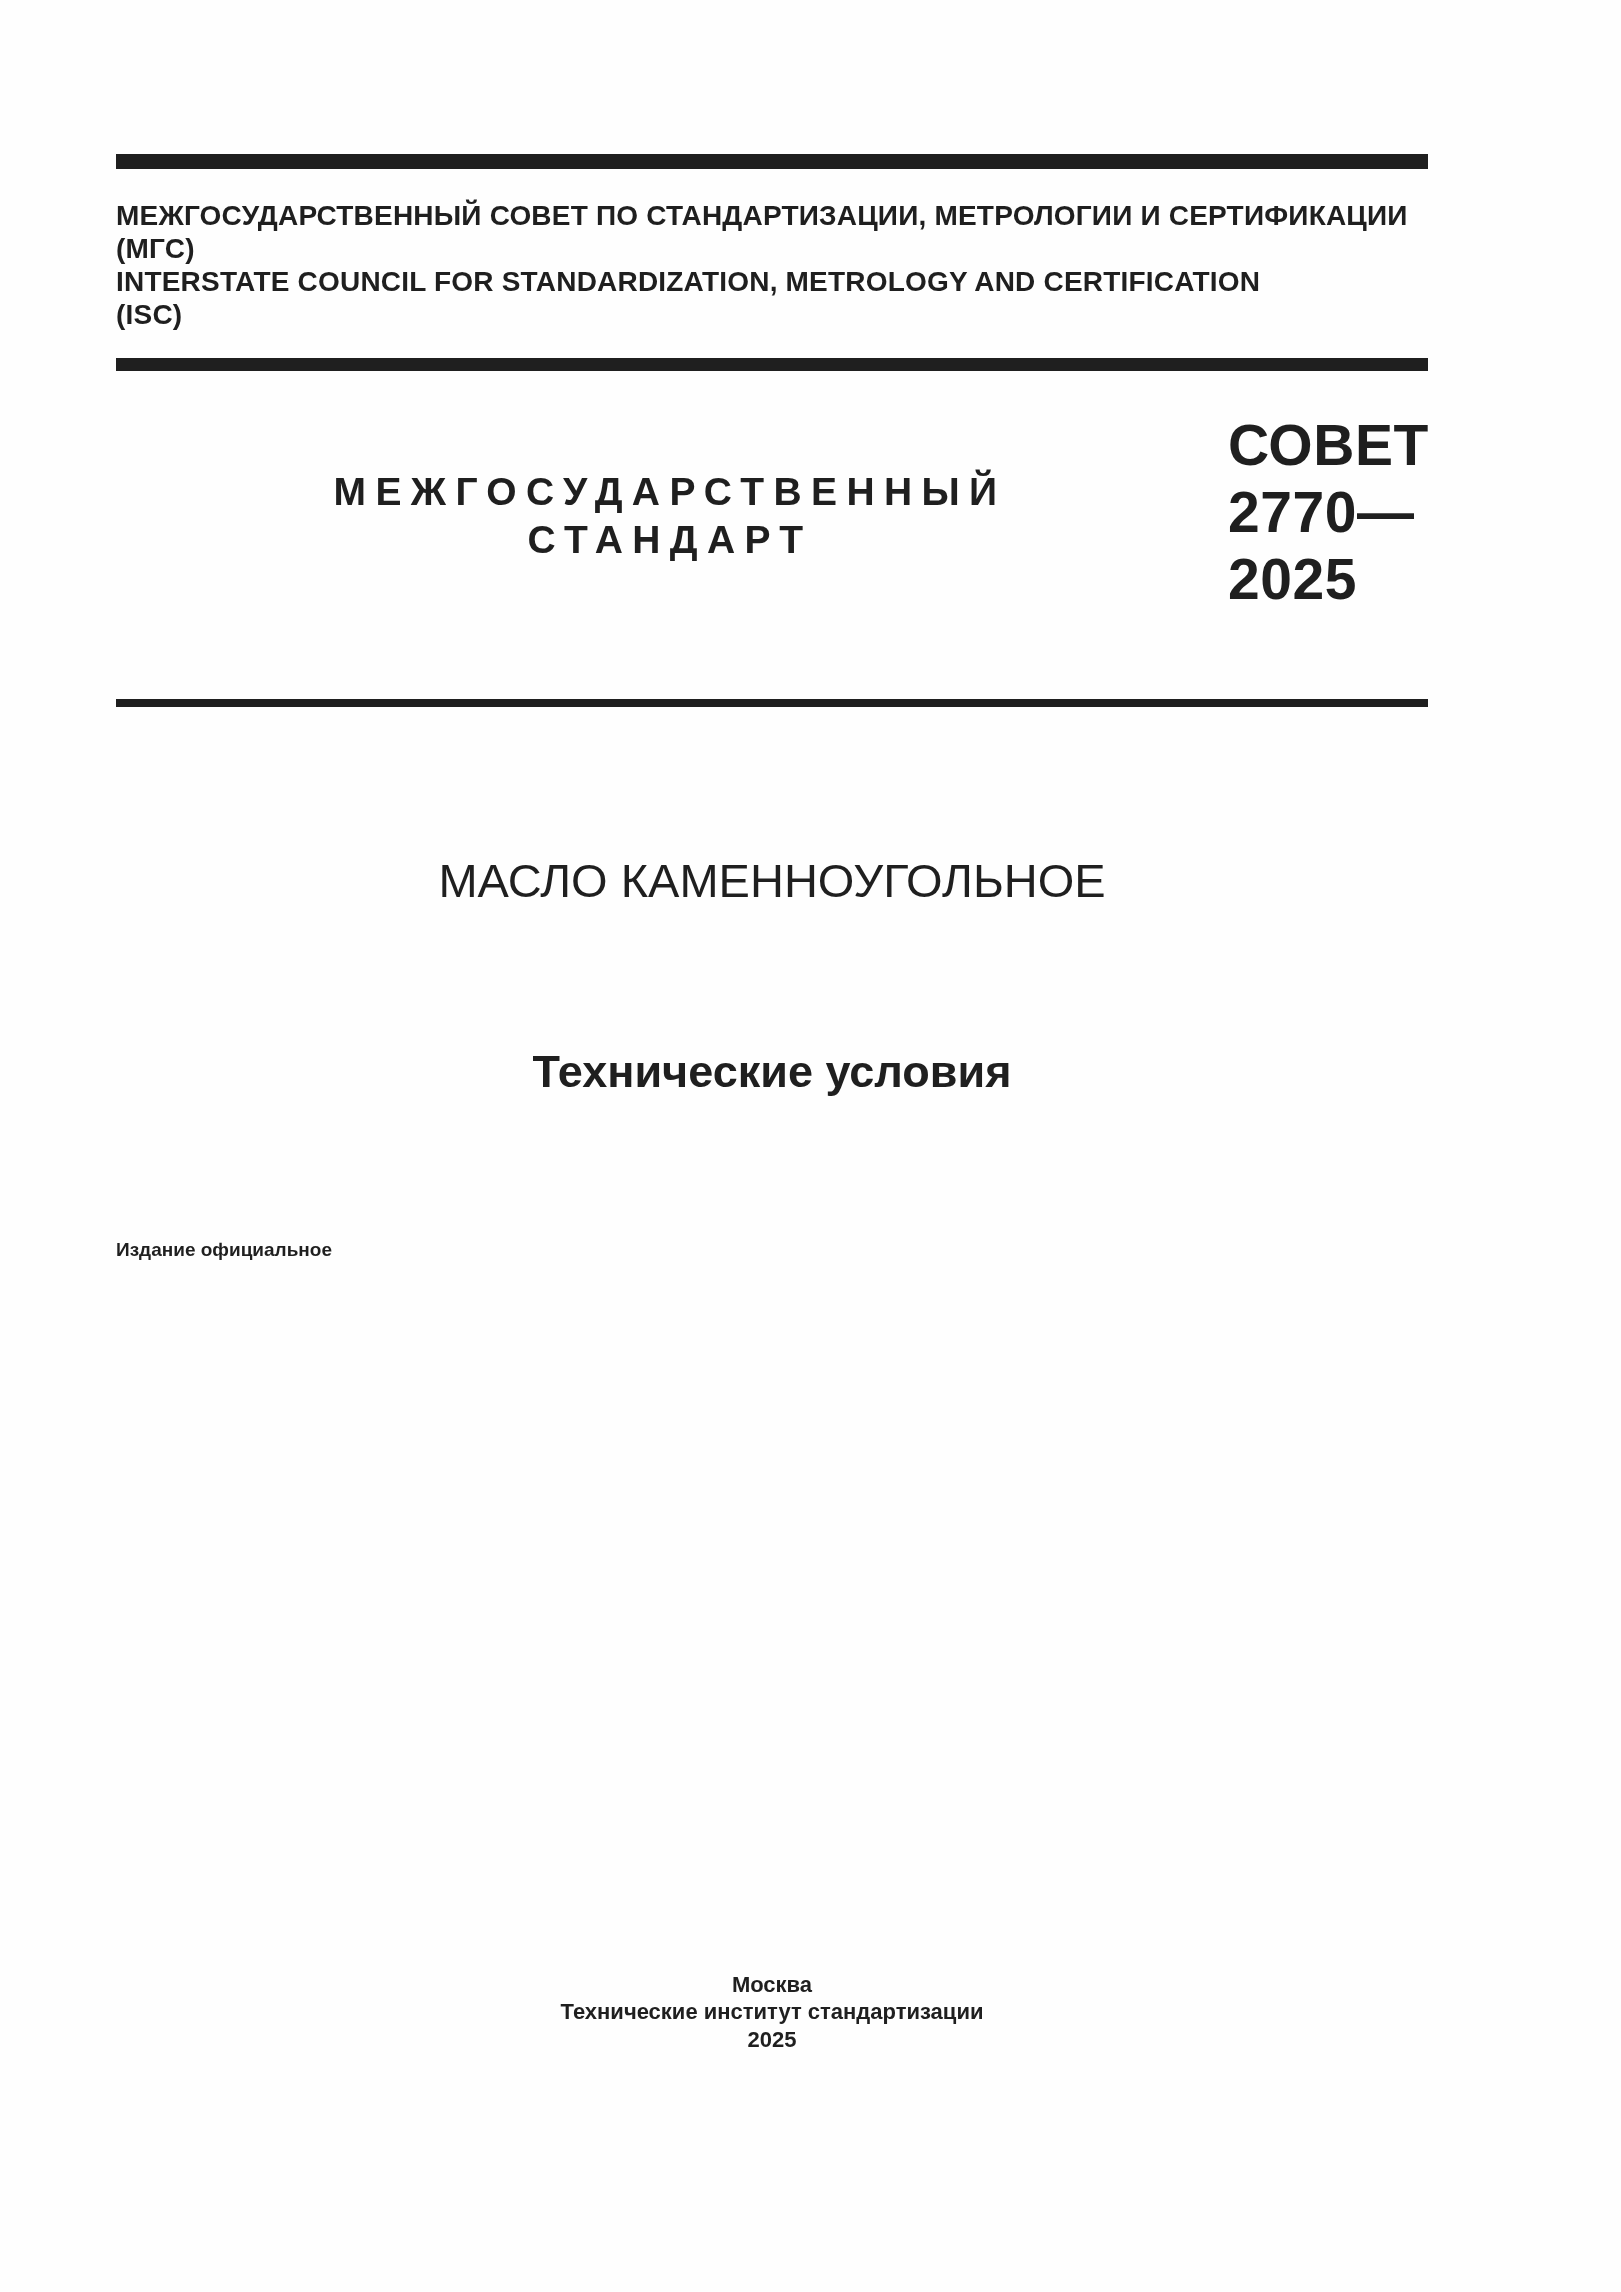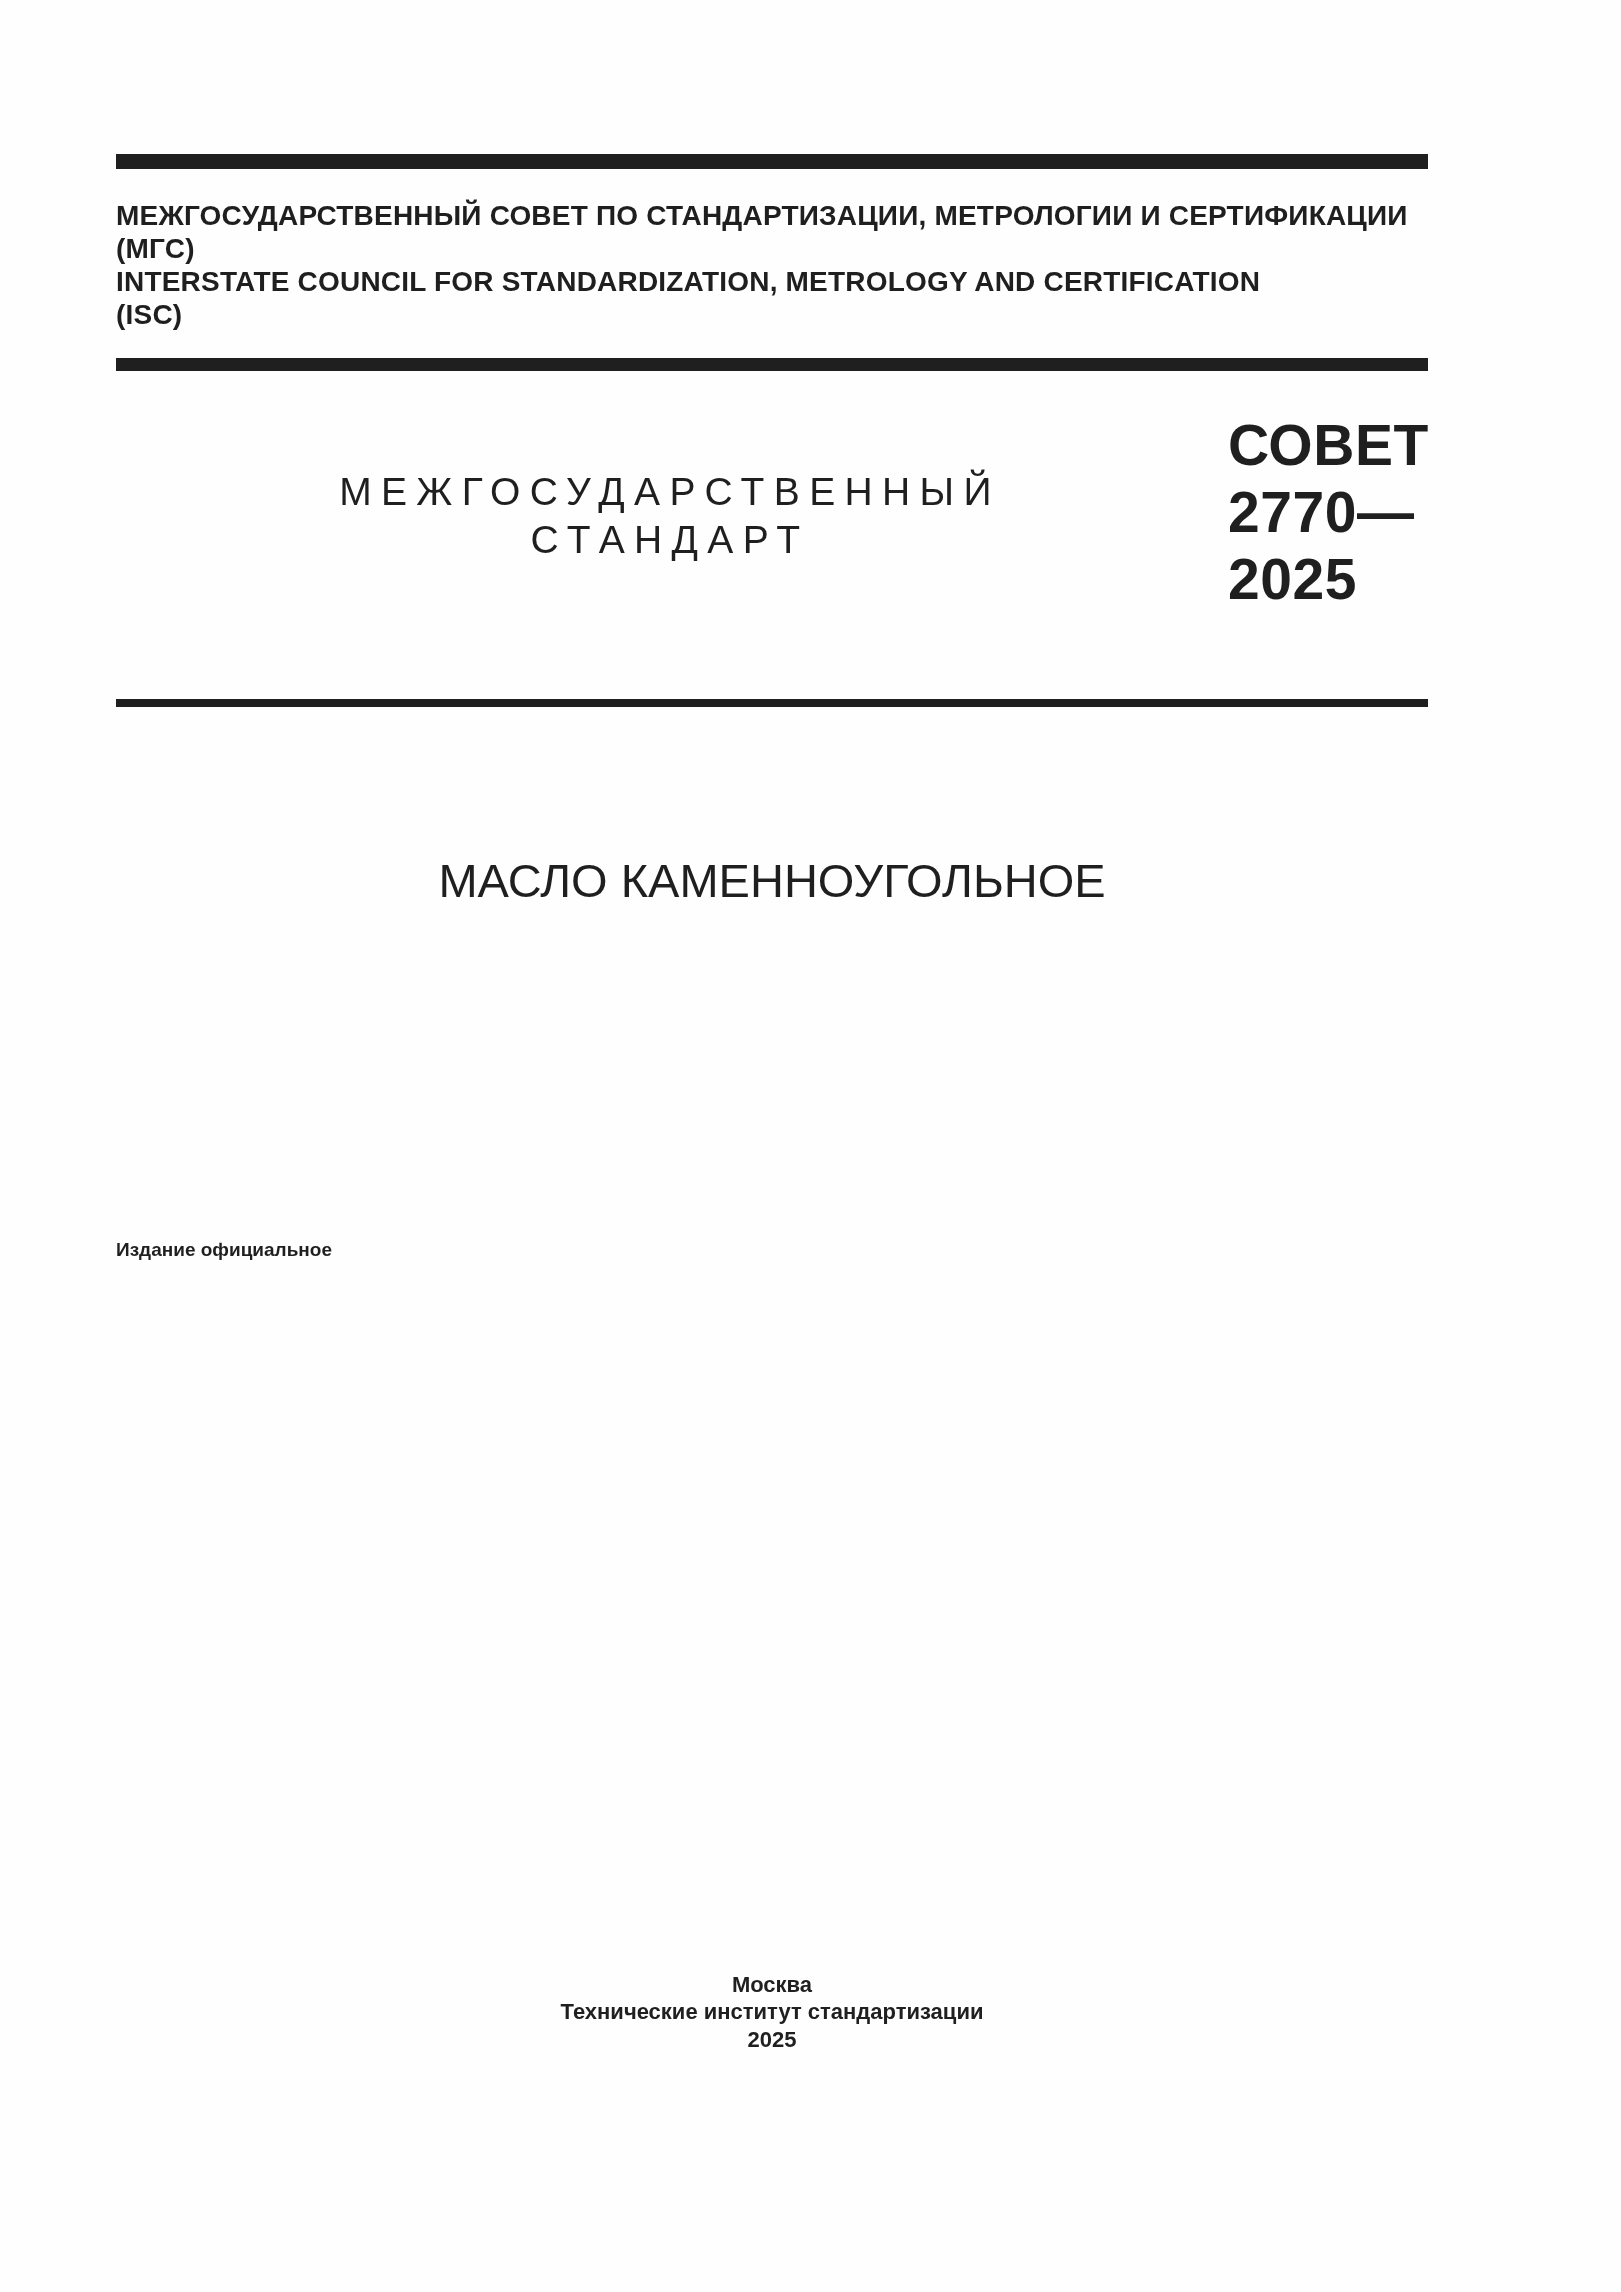--- a/index.html
+++ b/index.html
@@ -39,21 +39,21 @@
     letter-spacing: 0.2px;
   }
 
   .standard-label {
     position: absolute;
     left: 116px;
     top: 468px;
     width: 1108px;
     text-align: center;
     font-size: 39px;
-    font-weight: normal;
+    font-weight: bold;
     letter-spacing: 0.24em;
     line-height: 48px;
     white-space: nowrap;
   }
 
   .designation {
     position: absolute;
     left: 1228px;
     top: 412px;
     text-align: left;
@@ -133,20 +133,21 @@
     <div>2770—</div>
     <div>2025</div>
   </div>
 
   <div class="bar bar-bottom"></div>
 
   <div class="doc-title">
     <div>МАСЛО КАМЕННОУГОЛЬНОЕ</div>
   </div>
 
+  <div class="doc-subtitle">Технические условия</div>
 
   <div class="edition-note">Издание официальное</div>
 
   <div class="imprint">
     <div>Москва</div>
     <div>Технические институт стандартизации</div>
     <div>2025</div>
   </div>
 
 </div>

